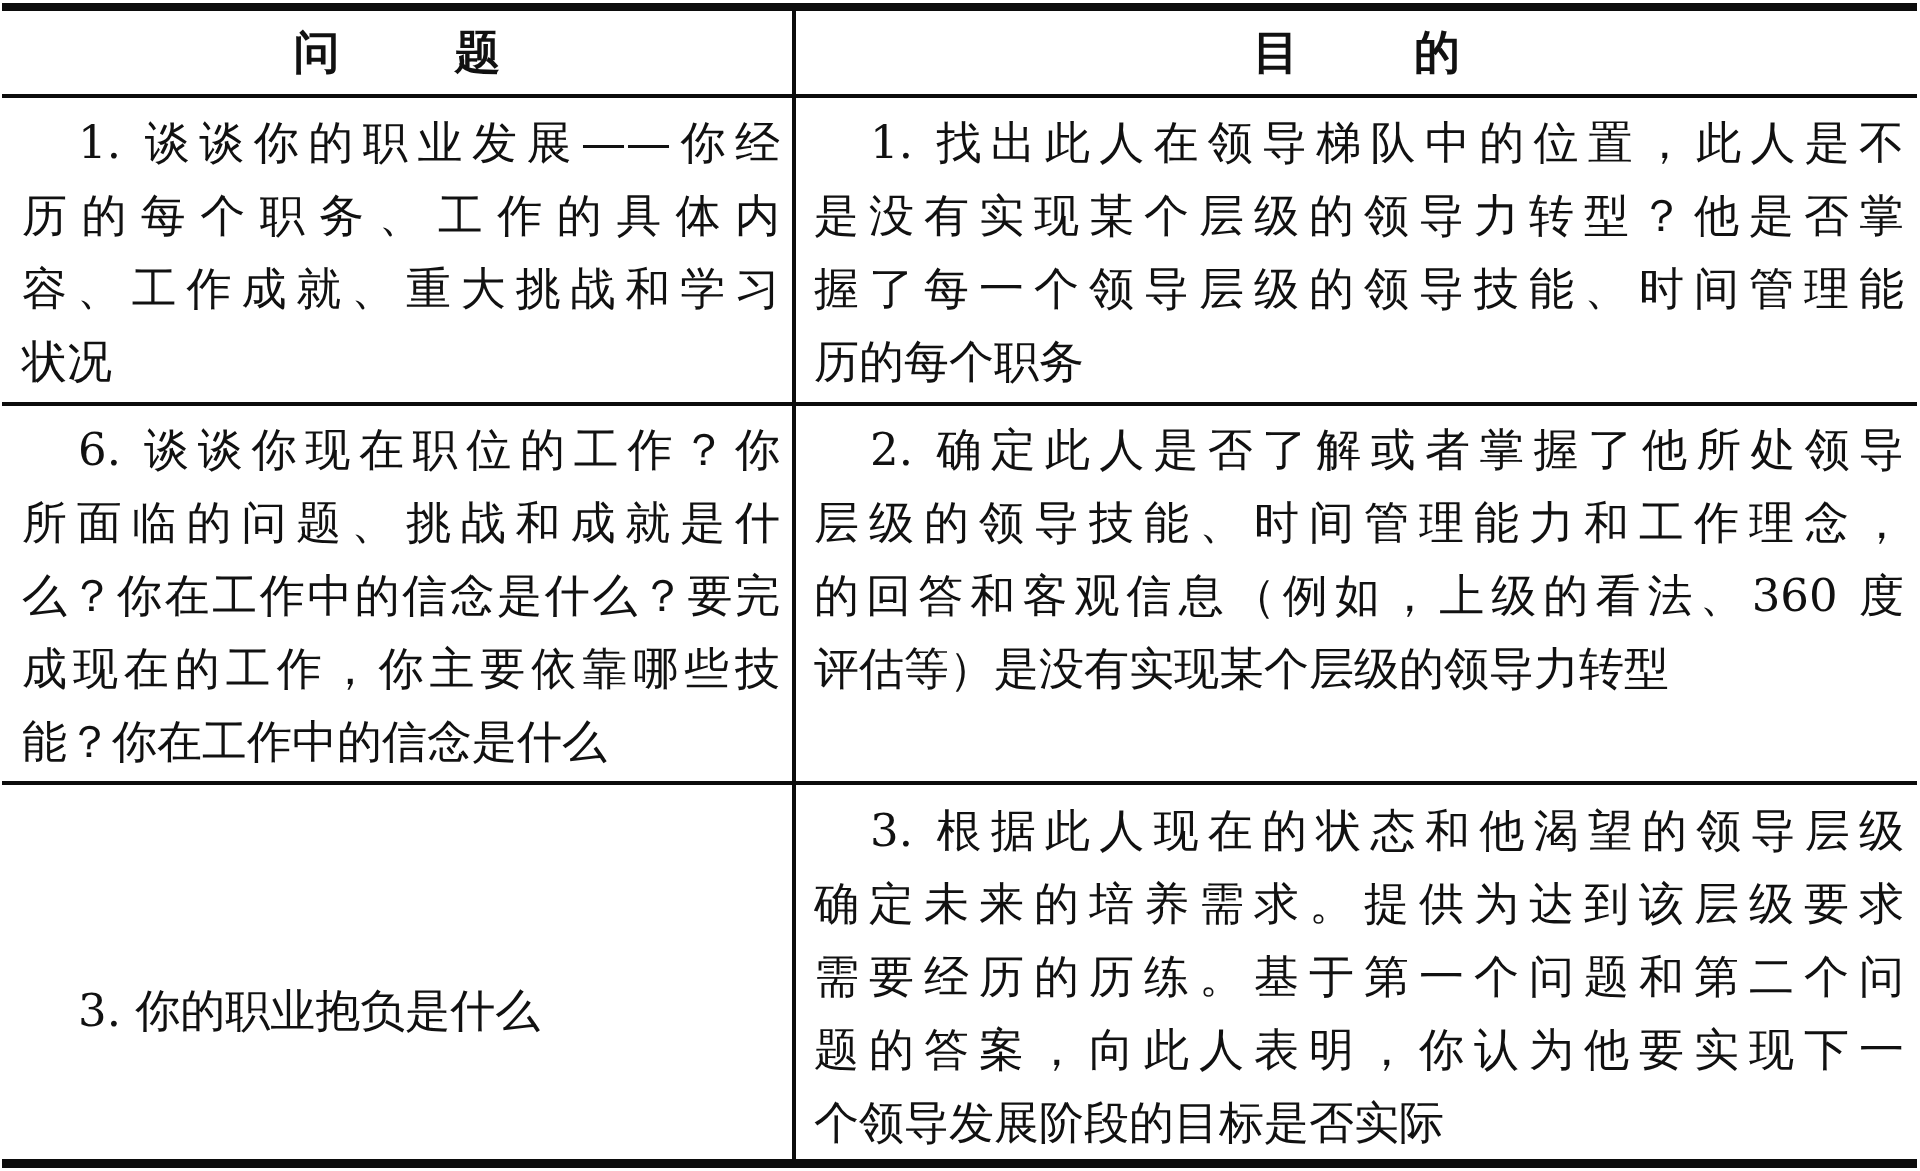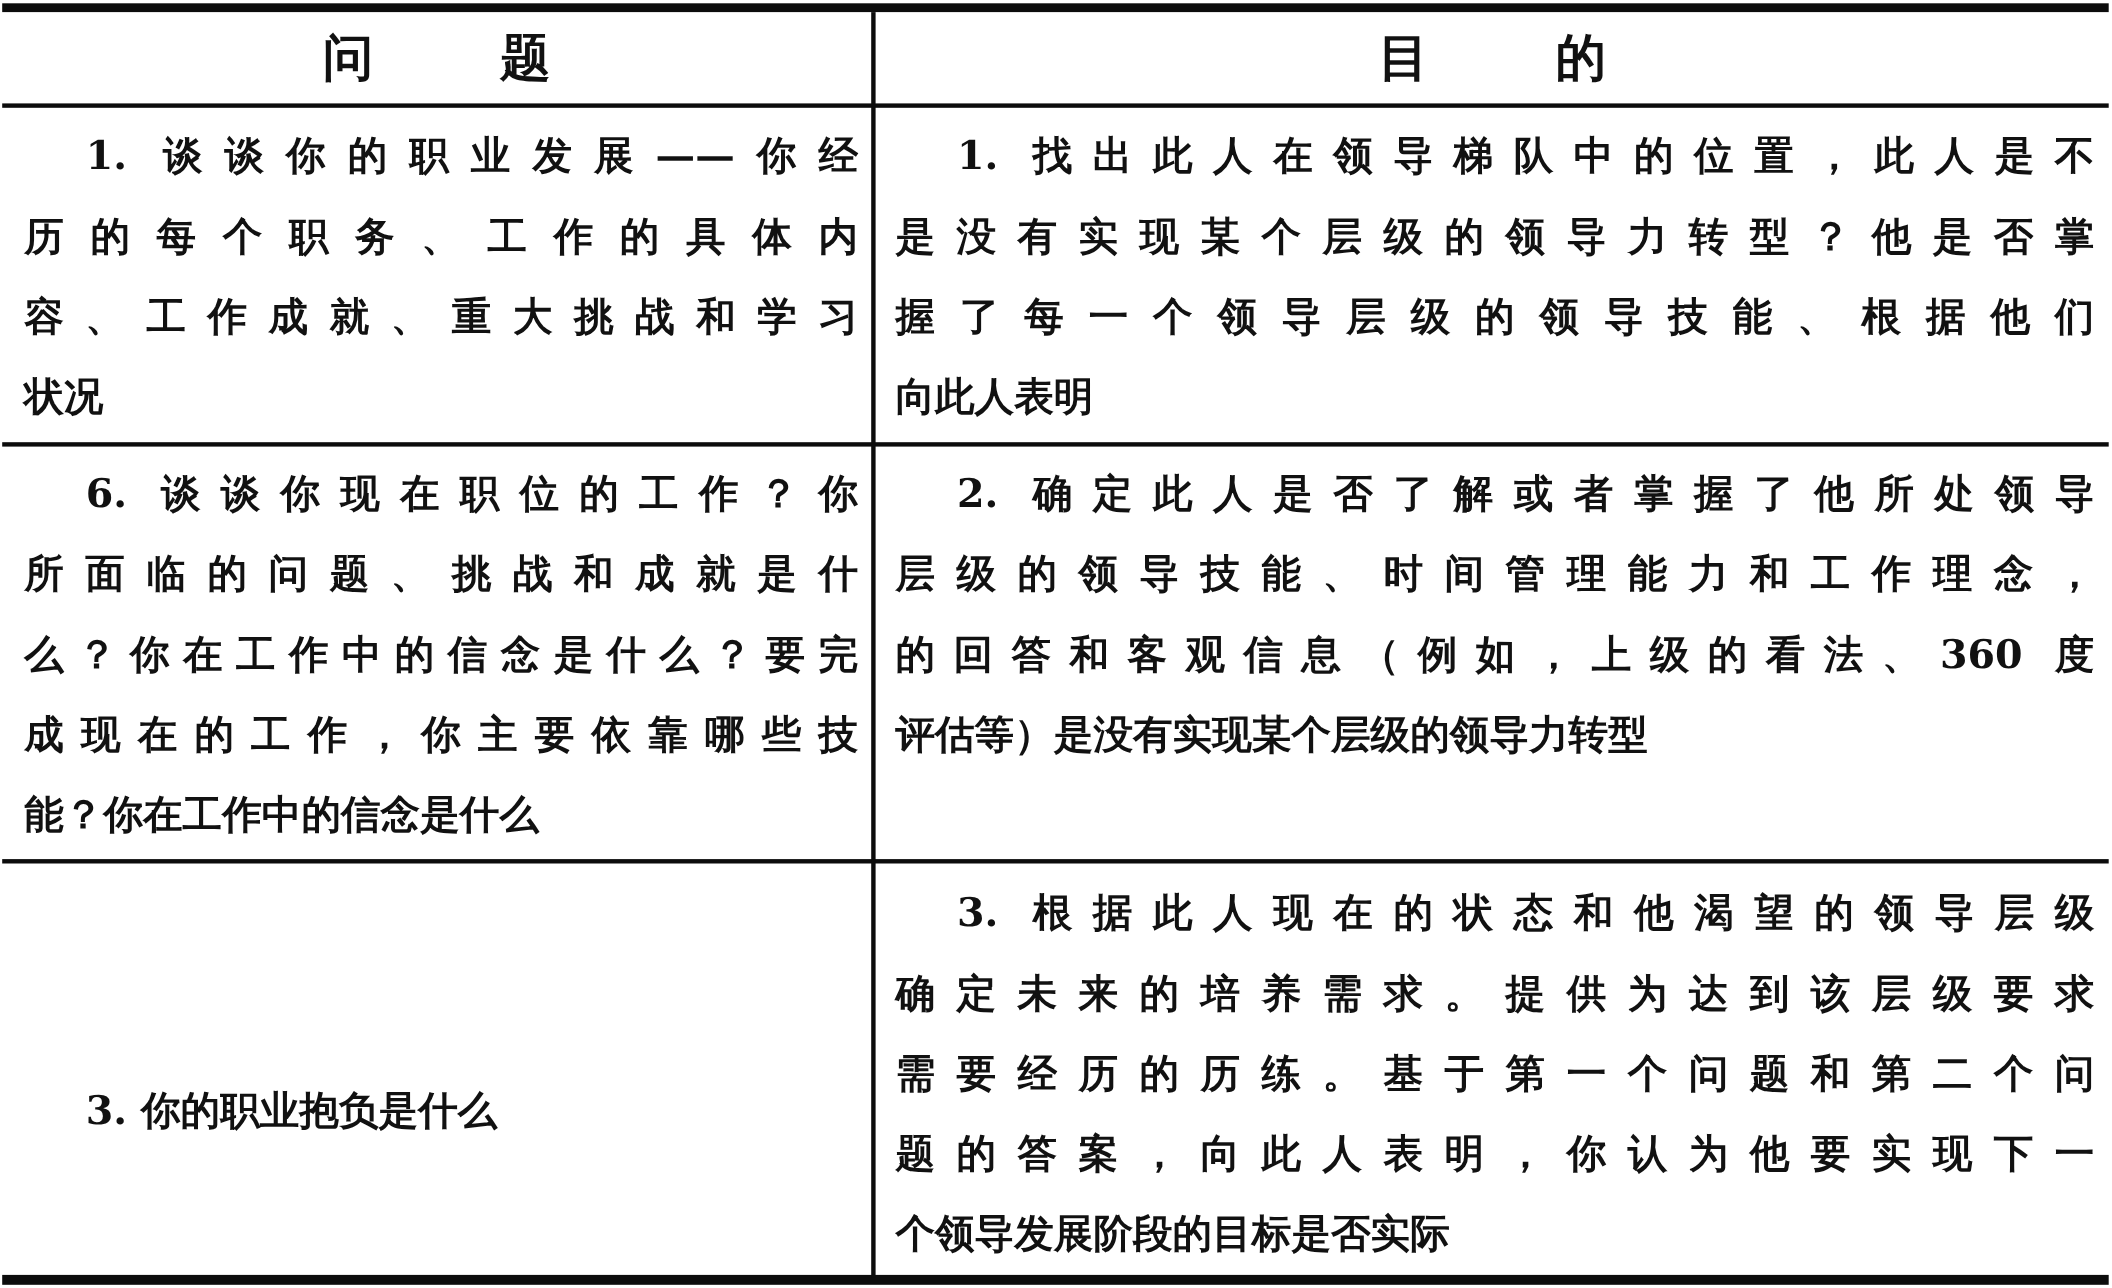--- a/index.html
+++ b/index.html
@@ -51,25 +51,24 @@
       display: inline-block;
     }
     .header-cell .gap {
       display: inline-block;
       width: 115px;
     }
     .body-cell .line {
       display: block;
       height: 73px;
       line-height: 73px;
-      font-size: 36px;
+      font-size: 45px;
       white-space: nowrap;
       text-align: justify;
       text-align-last: justify;
-      font-weight: bold;
     }
     .body-cell .line.last {
       text-align-last: left;
     }
     .body-cell .line.first {
       padding-left: 56px;
     }
     .left-cell { left: 20px; width: 758px; }
     .right-cell { left: 812px; width: 1090px; }
     .centered-single {
@@ -107,22 +106,22 @@
 
   <div class="cell body-cell left-cell" style="top:103px;">
     <span class="line first">1. 谈谈你的职业发展——你经</span>
     <span class="line">历的每个职务、工作的具体内</span>
     <span class="line">容、工作成就、重大挑战和学习</span>
     <span class="line last">状况</span>
   </div>
   <div class="cell body-cell right-cell" style="top:103px;">
     <span class="line first">1. 找出此人在领导梯队中的位置，此人是不</span>
     <span class="line">是没有实现某个层级的领导力转型？他是否掌</span>
-    <span class="line">握了每一个领导层级的领导技能、根据他们</span>
-    <span class="line last">向此人表明</span>
+    <span class="line">握了每一个领导层级的领导技能、时间管理能</span>
+    <span class="line last">历的每个职务</span>
   </div>
 
   <div class="cell body-cell left-cell" style="top:410px;">
     <span class="line first">6. 谈谈你现在职位的工作？你</span>
     <span class="line">所面临的问题、挑战和成就是什</span>
     <span class="line">么？你在工作中的信念是什么？要完</span>
     <span class="line">成现在的工作，你主要依靠哪些技</span>
     <span class="line last">能？你在工作中的信念是什么</span>
   </div>
   <div class="cell body-cell right-cell" style="top:410px;">

